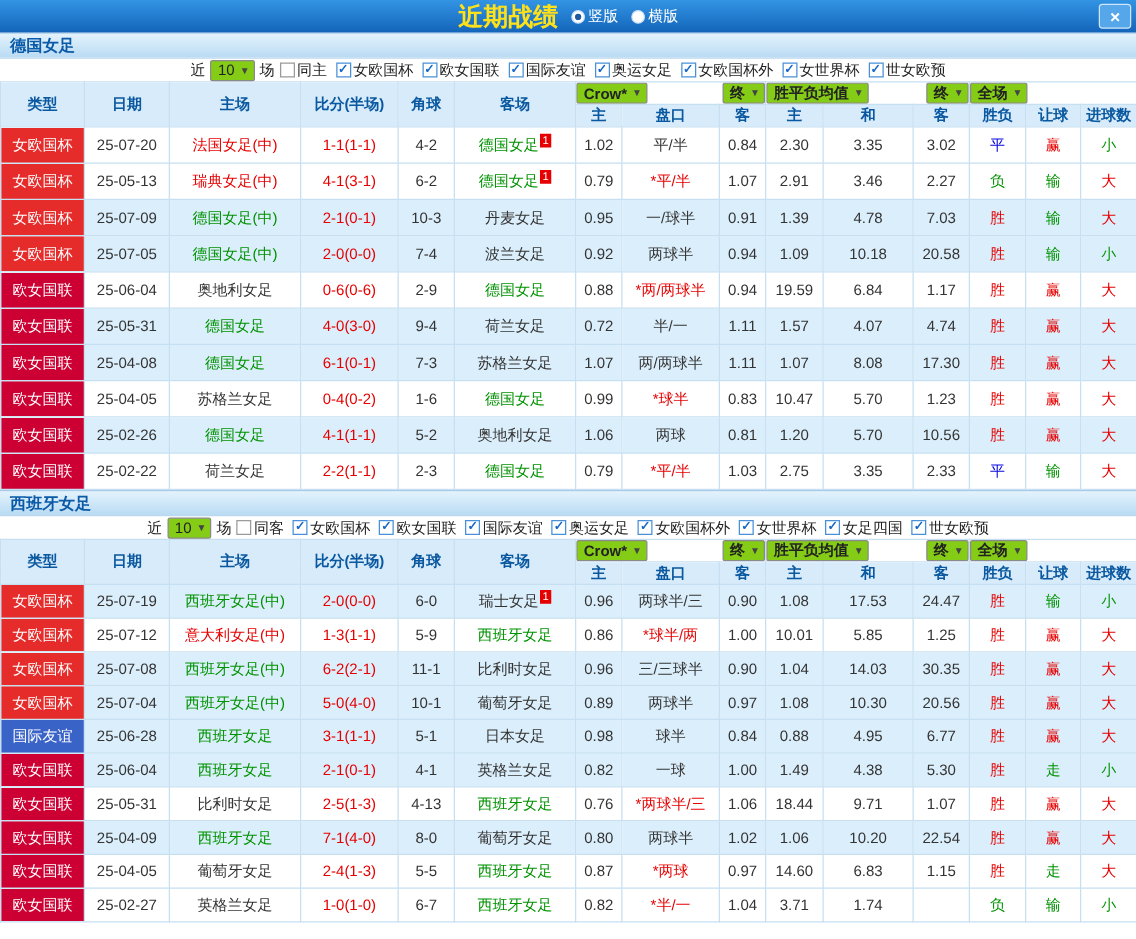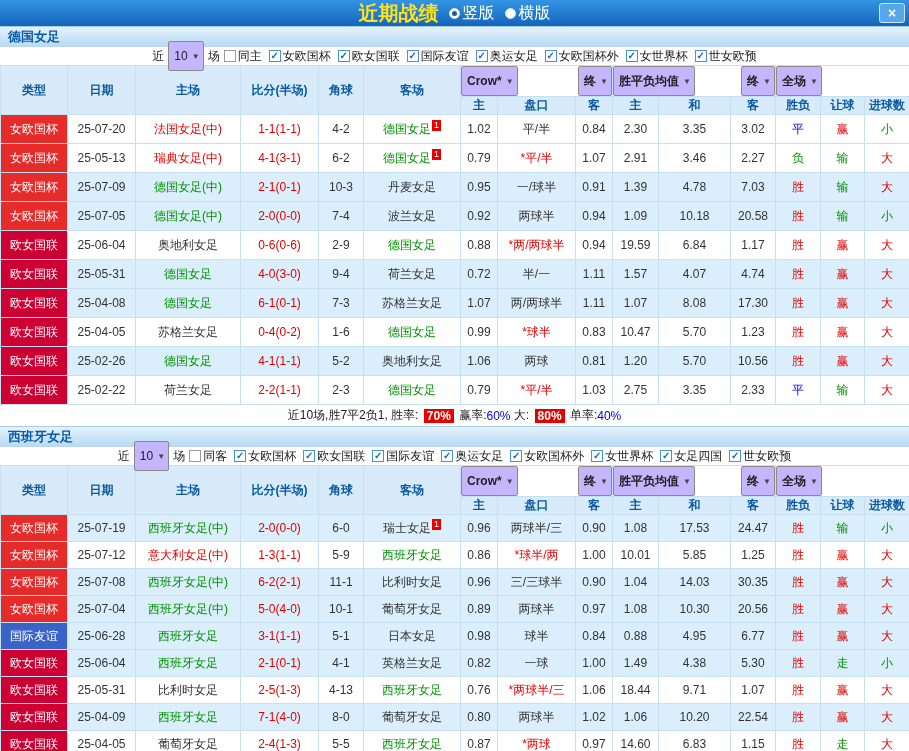--- a/index.html
+++ b/index.html
@@ -9,21 +9,21 @@
   }
   .window { width: 909px; }
 
   
   .titlebar {
     height: 26px; background: linear-gradient(180deg, #3394e4, #1365ba);
     display: flex; align-items: center; position: relative;
   }
   .titlebar-center { flex: 1; display: flex; justify-content: center; align-items: center; gap: 10px; }
   .title { color: #ffe11a; font-weight: bold; font-size: 20px; }
-  .radio { display: inline-flex; align-items: center; gap: 3px; color: #fff; font-size: 16px; cursor: pointer; }
+  .radio { display: inline-flex; align-items: center; gap: 3px; color: #fff; font-size: 12px; cursor: pointer; }
   .rdot { width: 11px; height: 11px; border-radius: 50%; background: #fff; border: 1px solid #cfe3f5; position: relative; display:inline-block; }
   .rdot.on::after { content: ''; position: absolute; left: 2px; top: 2px; right: 2px; bottom: 2px; border-radius: 50%; background: #1d5a9e; }
   .closebtn {
     position: absolute; right: 4px; top: 3px; width: 26px; height: 20px;
     background: #55a7ea; border: 1px solid #cfe6fa; border-radius: 3px;
     color: #fff; font-weight: bold; text-align: center; line-height: 18px; font-size: 14px; cursor: pointer;
   }
 
   
   .teambar {
@@ -38,22 +38,22 @@
   .filters { display: inline-flex; align-items: center; gap: 7px; }
   .chk { display: inline-flex; align-items: center; gap: 2px; cursor: pointer; }
   .box {
     width: 12px; height: 12px; border: 1px solid #9a9a9a; background: #fff;
     font-size: 10px; line-height: 10px; color: #1466c8; font-weight: bold; text-align: center;
   }
   .box.on { border-color: #4a90d9; }
 
   
   .sel {
-    display: inline-flex; align-items: center; gap: 4px; height: 30px;
-    border: 1px solid #8a8a8a; border-radius: 2px; background: #c4b5fd;
+    display: inline-flex; align-items: center; gap: 4px; height: 17px;
+    border: 1px solid #8a8a8a; border-radius: 2px; background: #84cc16;
     padding: 0 3px 0 5px; font-size: 12px; color: #222; cursor: pointer; white-space: nowrap;
   }
   .sel .arr { font-size: 8px; color: #444; }
 
   
   table.grid { border-collapse: collapse; table-layout: fixed; width: 909px; font-size: 12px; }
   .grid th, .grid td {
     border: 1px solid #c6e0f2; text-align: center; padding: 0;
     overflow: hidden; white-space: nowrap;
   }
@@ -386,30 +386,20 @@
           <td class="oddnum">2.75</td>
           <td class="oddnum">3.35</td>
           <td class="oddnum">2.33</td>
           <td class="c-blue">平</td>
           <td class="c-green">输</td>
           <td class="c-red">大</td>
         </tr>
       </tbody>
   </table>
 
-  <div class="summary">
-      <span>近10场,胜7平2负1, 胜率: </span>
-      <span class="pct">70%</span>
-      <span> 赢率:</span>
-      <span class="blue">60%</span>
-      <span> 大: </span>
-      <span class="pct">80%</span>
-      <span> 单率:</span>
-      <span class="blue">40%</span>
-    </div>
 
   <div class="teambar">
     <span>西班牙女足</span>
   </div>
 
   <div class="filterbar">
     <span>近</span>
     <span class="sel">
       <span>10</span>
         <span class="arr">▼</span>

